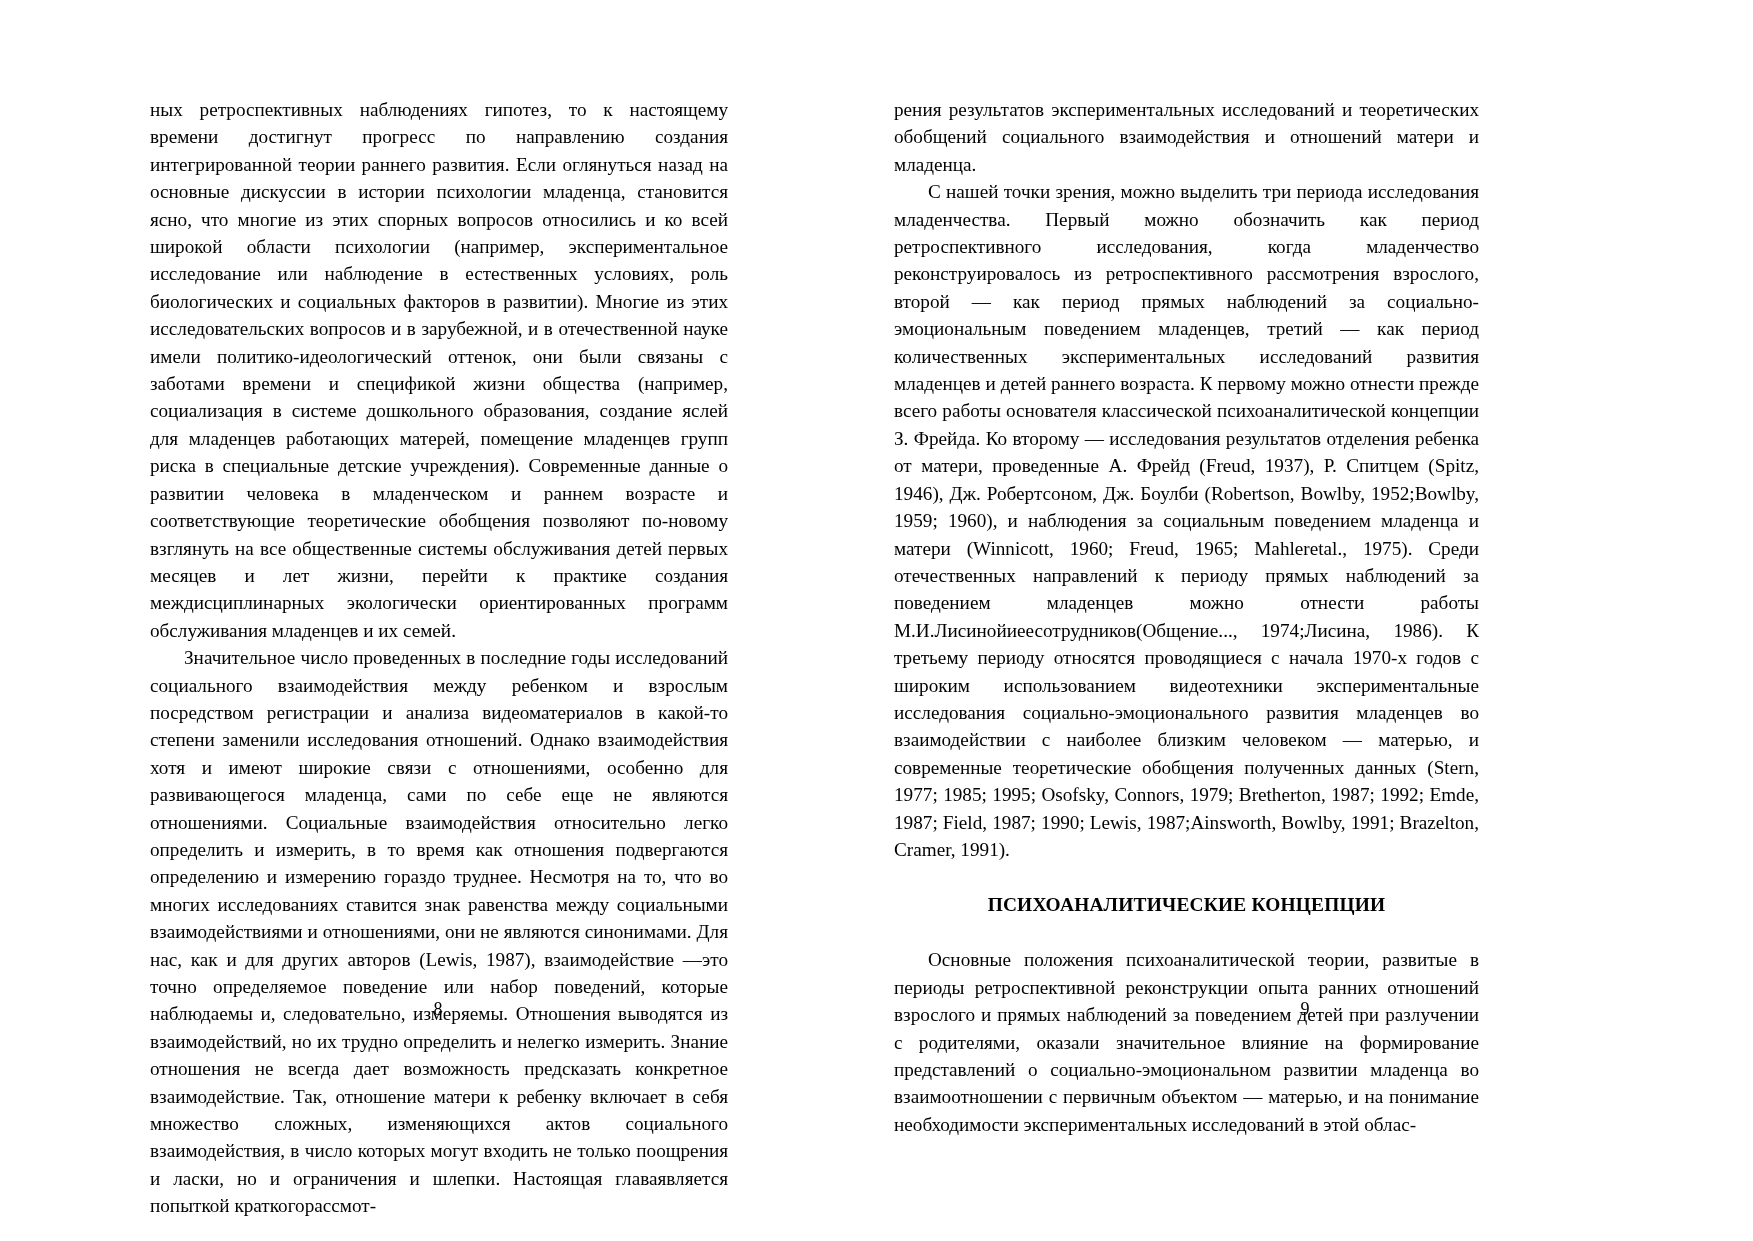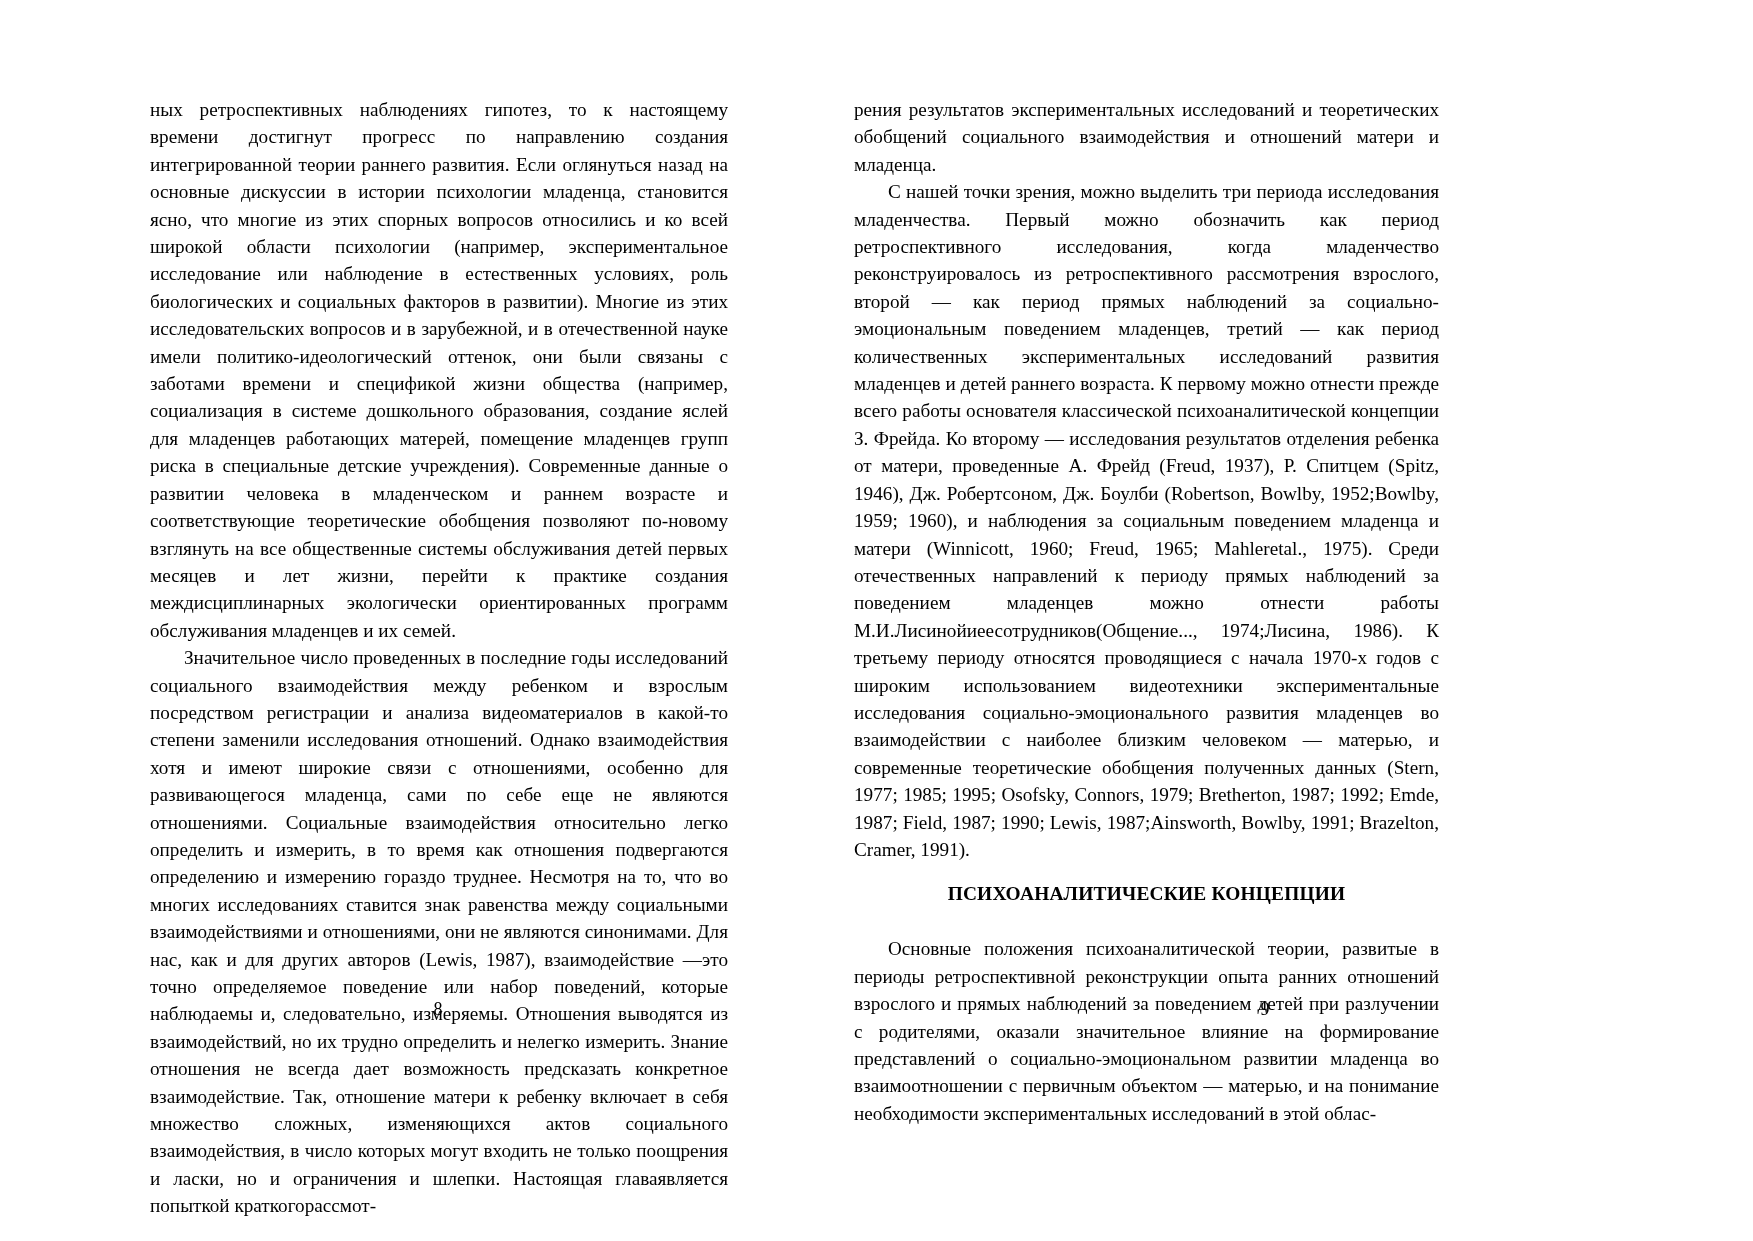--- a/index.html
+++ b/index.html
@@ -24,21 +24,21 @@
     position: absolute;
     top: 0;
     height: 1241px;
     box-sizing: border-box;
   }
   .page-left {
     left: 0;
     width: 876px;
   }
   .page-right {
-    left: 827px;
+    left: 867px;
     width: 876px;
   }
   .text-column {
     position: absolute;
     top: 96px;
   }
   .page-left .text-column {
     left: 150px;
     width: 578px;
   }
@@ -51,21 +51,21 @@
     font-size: 19.2px;
     line-height: 27.4px;
     text-align: justify;
     text-indent: 34px;
     hyphens: manual;
   }
   p.para.no-indent {
     text-indent: 0;
   }
   .heading {
-    margin: 18px 0 28px 0;
+    margin: 29px 0 28px 0;
     font-size: 19.4px;
     line-height: 26px;
     font-weight: bold;
     text-align: center;
     letter-spacing: 0.2px;
   }
   .folio {
     position: absolute;
     bottom: 222px;
     width: 100%;

